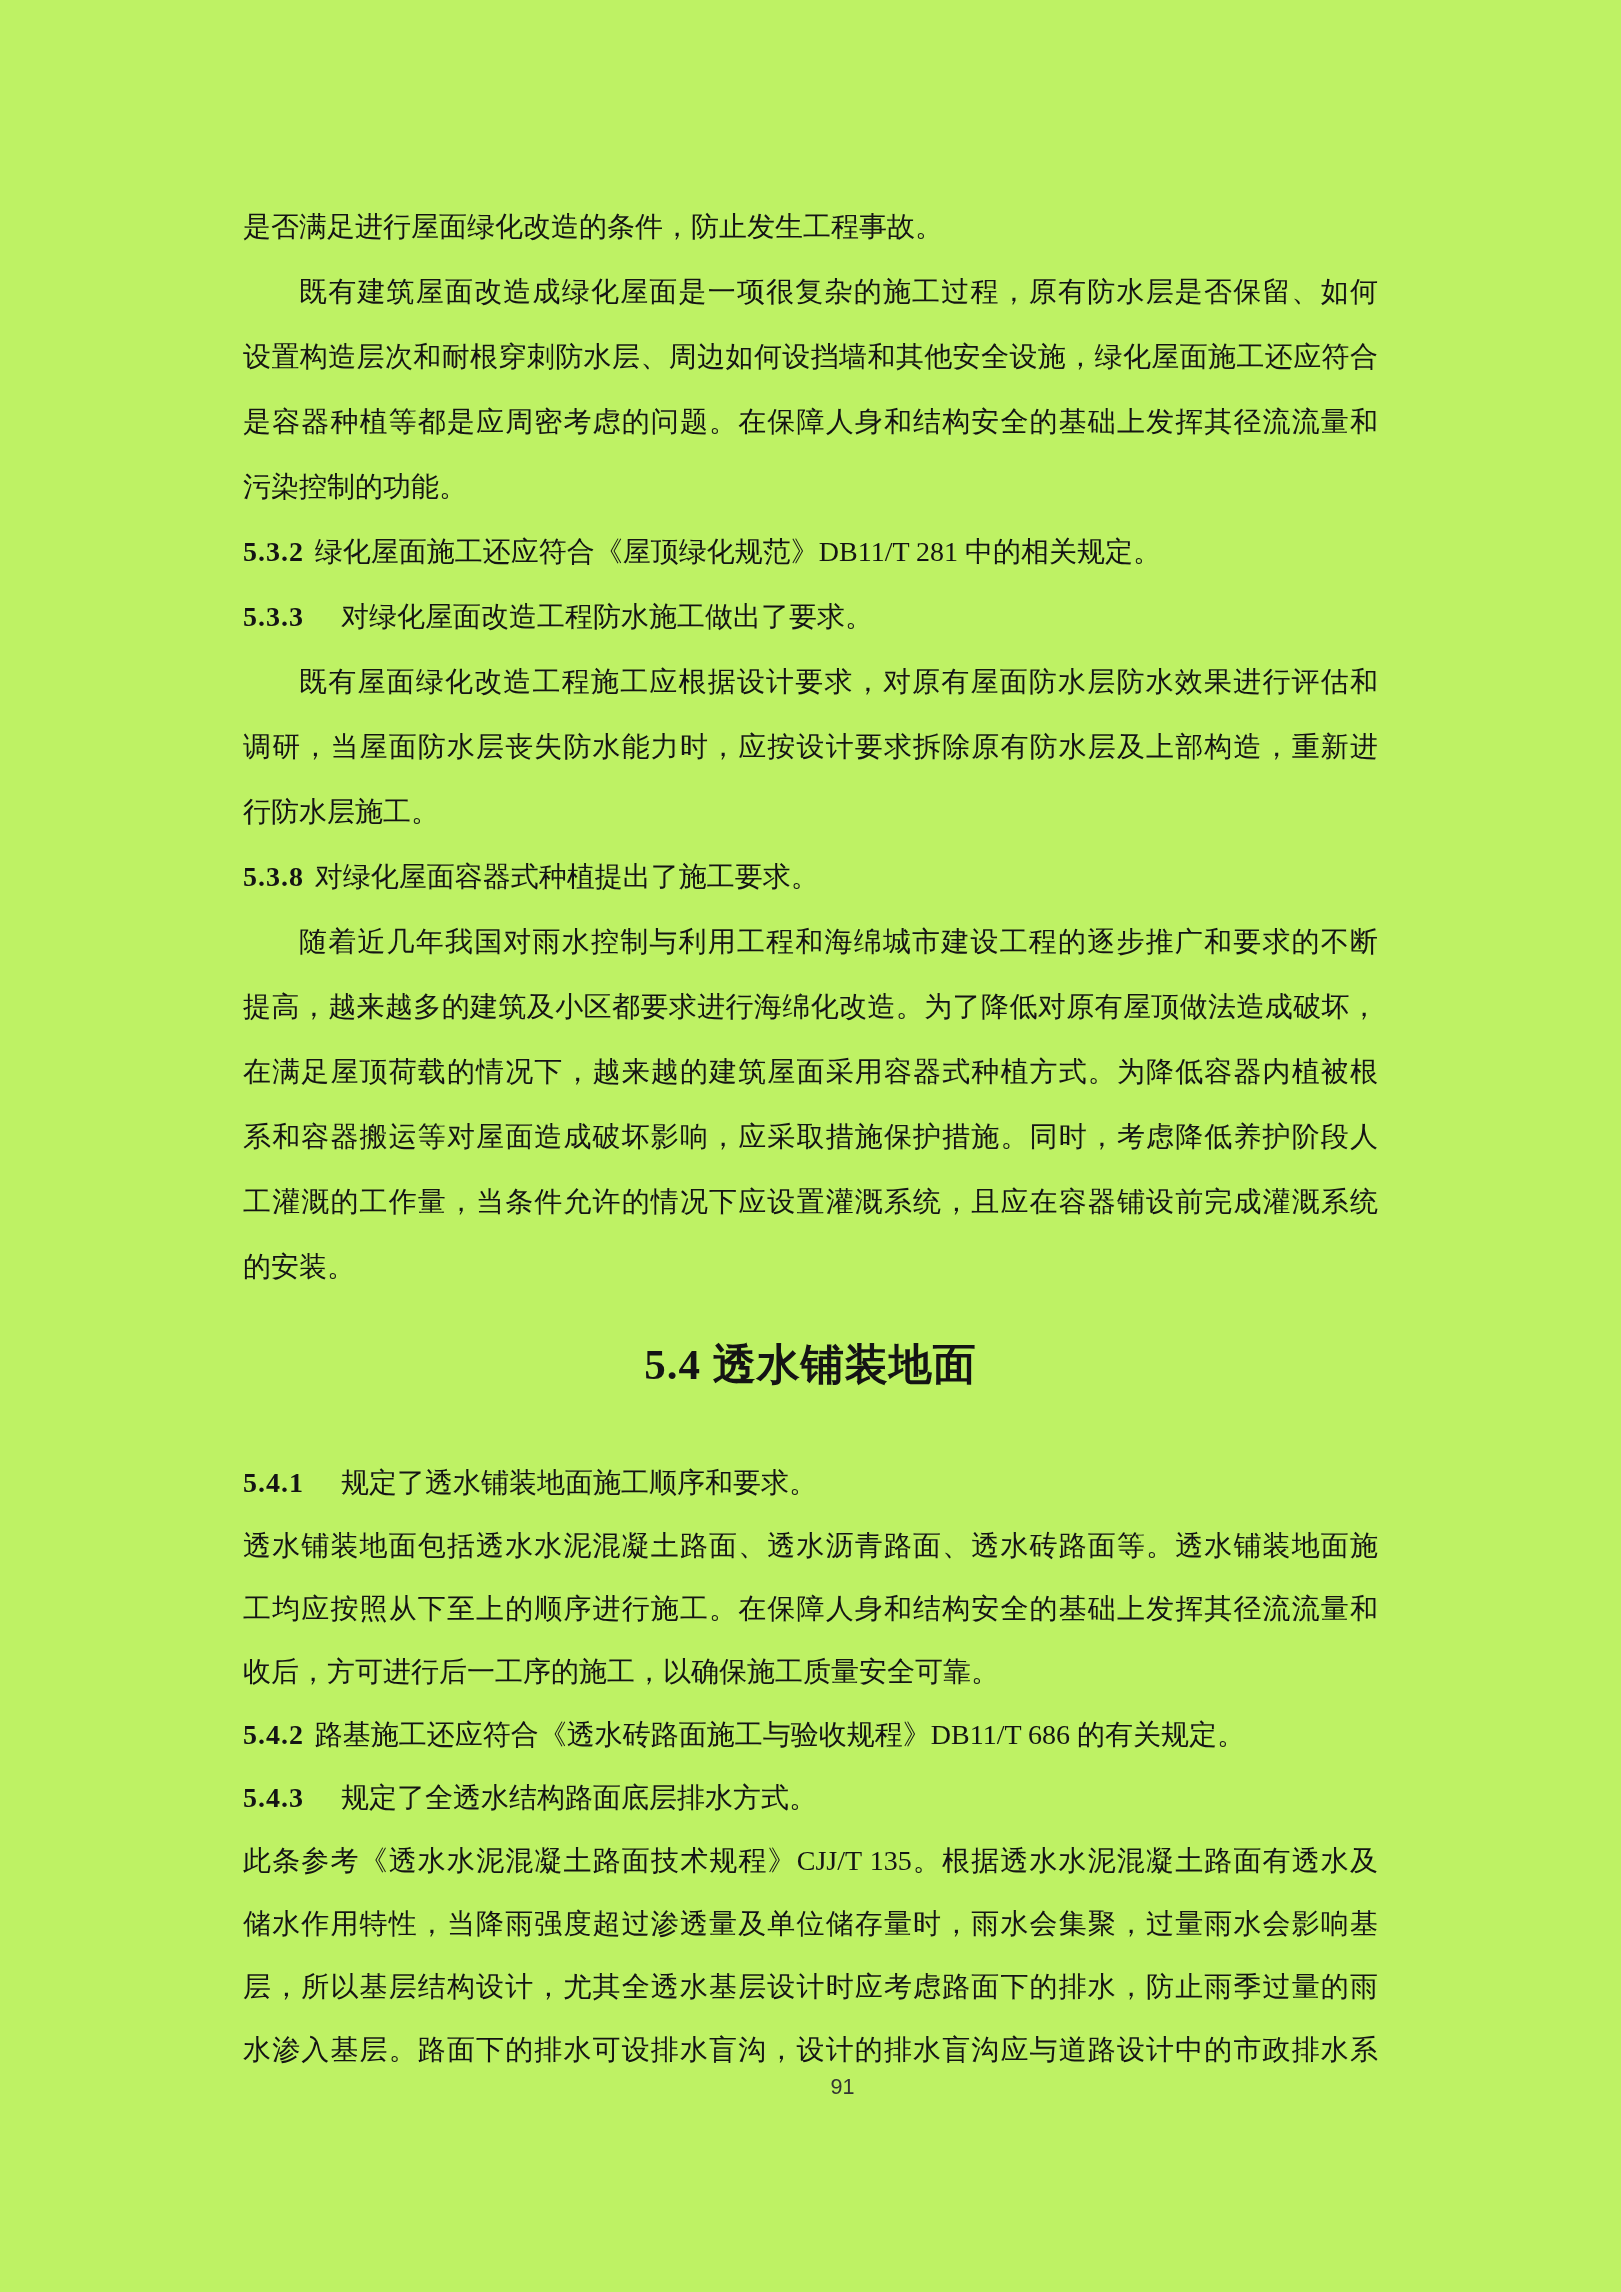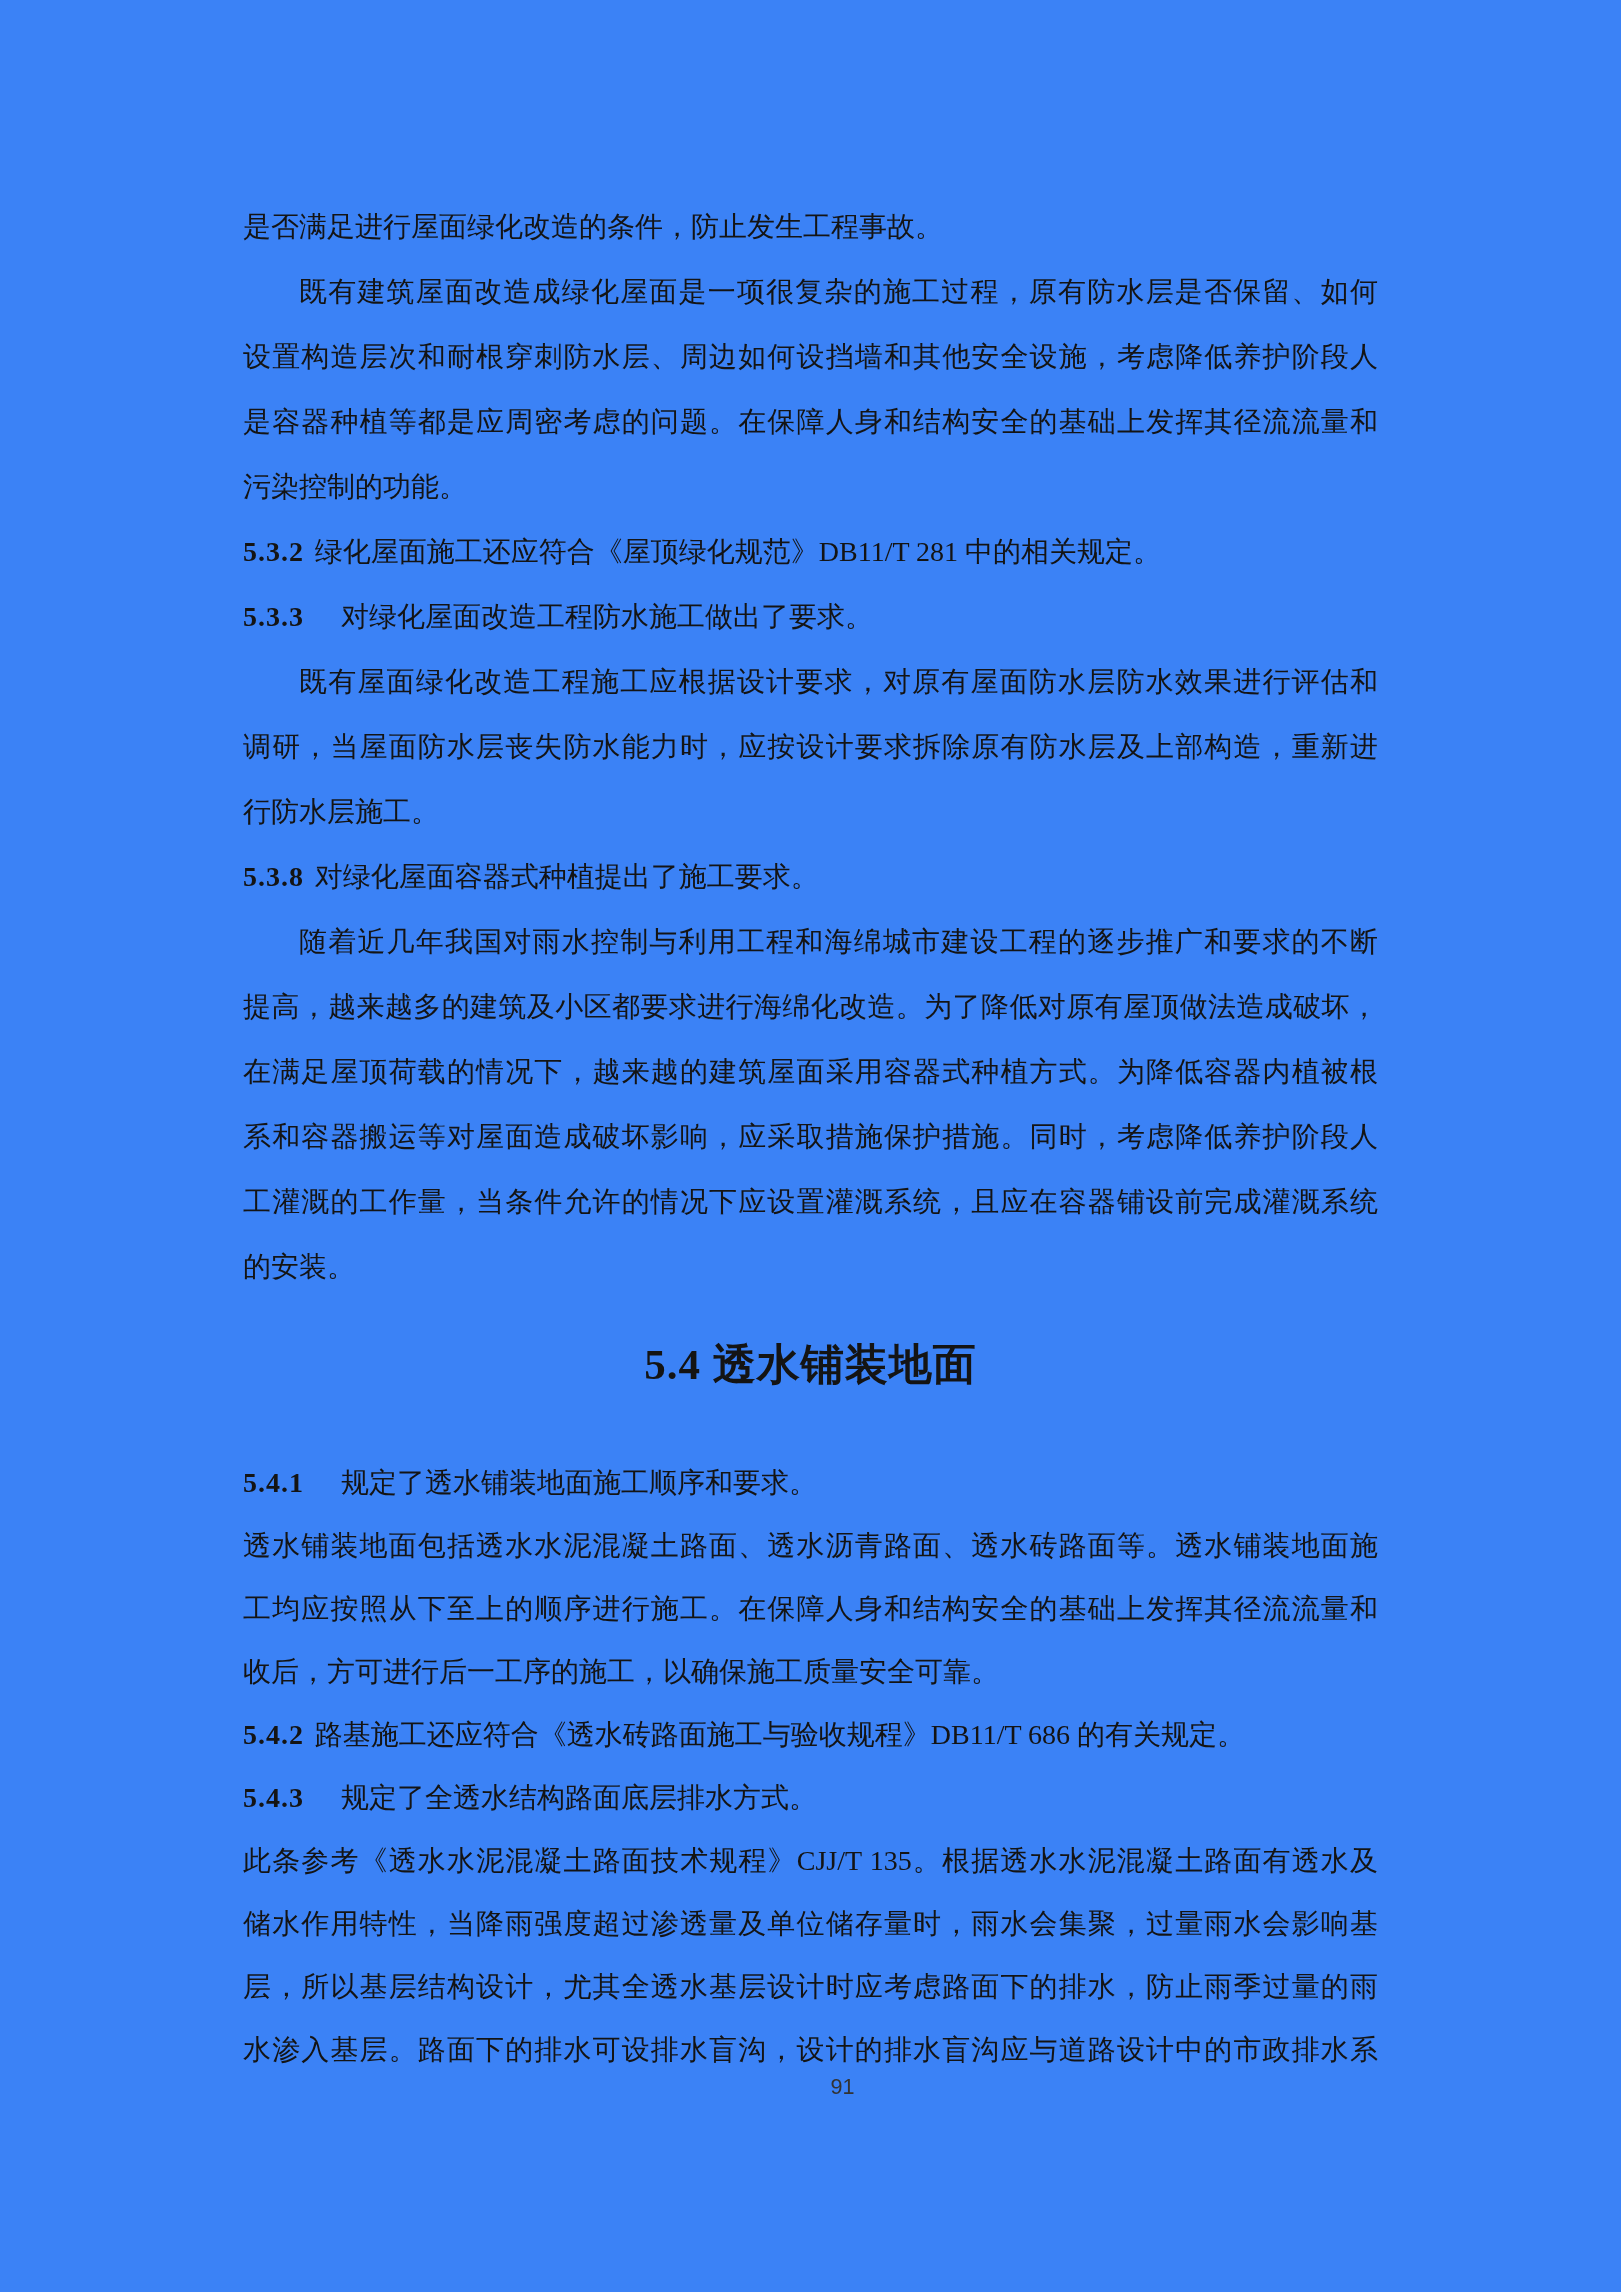--- a/index.html
+++ b/index.html
@@ -1,20 +1,20 @@
 <!DOCTYPE html>
 <html lang="zh"><head>
 <meta charset="utf-8">
 <style>
   html,body{margin:0;padding:0;background:#888;}
   .page{
     position:relative;
     width:1621px;height:2293px;
     margin:0 auto;
-    background:#3b82f6;
+    background:#bef264;
     color:#141414;
     font-family:"Liberation Serif","DejaVu Serif",serif;
     overflow:hidden;
   }
   .body-text{
     position:absolute;
     left:243px;top:194px;
     width:1135px;
     font-size:28px;
   }
@@ -60,21 +60,21 @@
 
 <div class="page">
   <div class="body-text">
 
     <div class="para">
       <div class="line">是否满足进行屋面绿化改造的条件，防止发生工程事故。</div>
     </div>
 
     <div class="para">
       <div class="line full first-indent">既有建筑屋面改造成绿化屋面是一项很复杂的施工过程，原有防水层是否保留、如何</div>
-      <div class="line full">设置构造层次和耐根穿刺防水层、周边如何设挡墙和其他安全设施，考虑降低养护阶段人</div>
+      <div class="line full">设置构造层次和耐根穿刺防水层、周边如何设挡墙和其他安全设施，绿化屋面施工还应符合</div>
       <div class="line full">是容器种植等都是应周密考虑的问题。在保障人身和结构安全的基础上发挥其径流流量和</div>
       <div class="line">污染控制的功能。</div>
     </div>
 
     <div class="line clause">
       <span class="num">5.3.2</span><span>绿化屋面施工还应符合《屋顶绿化规范》DB11/T 281 中的相关规定。</span>
     </div>
 
     <div class="line clause wide">
       <span class="num">5.3.3</span><span>对绿化屋面改造工程防水施工做出了要求。</span>

